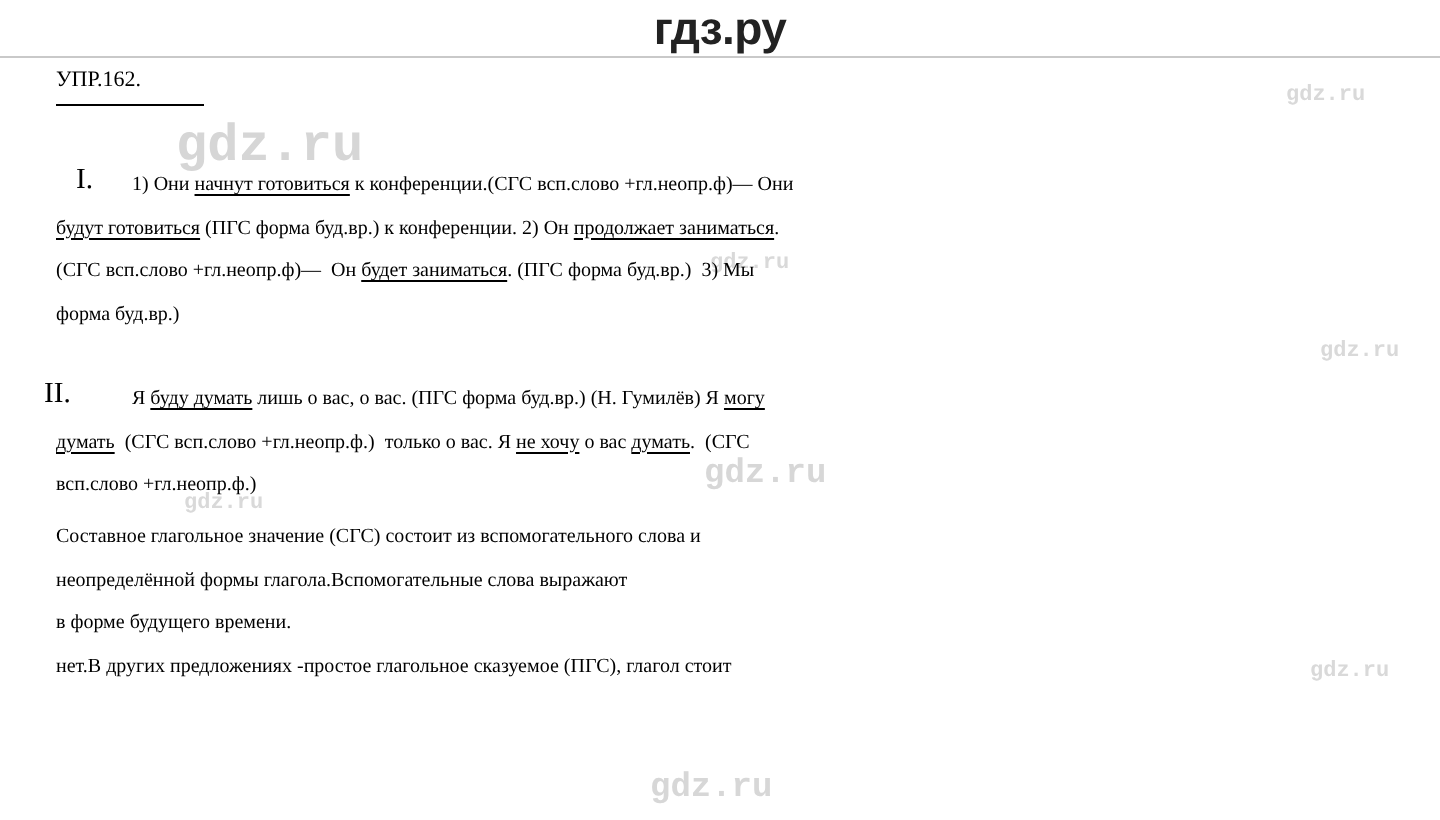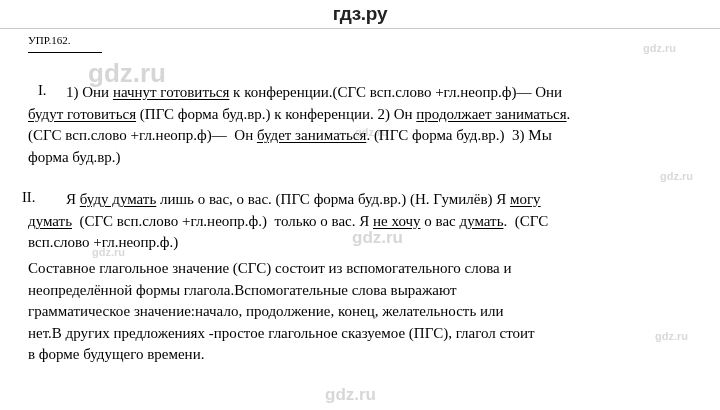--- a/index.html
+++ b/index.html
@@ -24,21 +24,21 @@
   
   .site-header {
     position: absolute;
     left: 0; top: 0;
     width: 720px;
     height: 28px;
     text-align: center;
   }
   .site-logo {
     font-family: "Liberation Sans", sans-serif;
-    font-size: 19px;
+    font-size: 23px;
     font-weight: bold;
     color: #222222;
     letter-spacing: -0.3px;
     line-height: 28px;
     display: inline-block;
   }
   .hr-top {
     position: absolute;
     left: 0; top: 28px;
     width: 720px;
@@ -60,34 +60,34 @@
     left: 28px;
     top: 52px;
     width: 74px;
     height: 1px;
     background: #000;
   }
 
   
   .wm {
     position: absolute;
-    font-family: Liberation Sans, sans-serif;
+    font-family: Liberation Mono, monospace;
     font-weight: bold;
     color: #d8d8d8;
     pointer-events: none;
     white-space: nowrap;
   }
   .wm-big { font-size: 26px; color: #d6d6d6; }
   .wm-small { font-size: 11px; color: #d9d9d9; }
   .wm-mid { font-size: 17px; color: #d7d7d7; }
 
   
   .block {
     position: absolute;
-    font-size: 15px;
+    font-size: 10px;
     line-height: 21.5px;
     text-align: justify;
     color: #000;
   }
   .roman {
     position: absolute;
     font-size: 14.6px;
     color: #000;
   }
   u.u { text-decoration: underline; text-underline-offset: 1.5px; }
@@ -137,18 +137,17 @@
   <div class="roman" id="roman2">II.</div>
   <div class="block" id="block2">
     <div class="p just"><span class="indent-2"></span><span>Я <u class="u">буду думать</u> лишь о вас, о вас. (ПГС форма буд.вр.) (Н. Гумилёв) Я <u class="u">могу</u></span></div>
     <div class="p just"><span><u class="u">думать</u>&nbsp; (СГС всп.слово +гл.неопр.ф.)&nbsp; только о вас. Я <u class="u">не хочу</u> о вас <u class="u">думать</u>.&nbsp; (СГС</span></div>
     <div class="p lastline-left"><span>всп.слово +гл.неопр.ф.)</span></div>
   </div>
 
   <div class="block" id="block3">
     <div class="p just"><span>Составное глагольное значение (СГС) состоит из вспомогательного слова и</span></div>
     <div class="p just"><span>неопределённой     формы     глагола.Вспомогательные     слова     выражают</span></div>
-    <div class="p just"><span>грамматическое  значение:начало,  продолжение,  конец,  желательность  или</span></div>
+    <div class="p lastline-left"><span>в форме будущего времени.</span></div>
     <div class="p just"><span>нет.В других предложениях -простое глагольное сказуемое (ПГС), глагол стоит</span></div>
-    <div class="p lastline-left"><span>в форме будущего времени.</span></div>
   </div>
 
 </div>
 
 </body></html>

